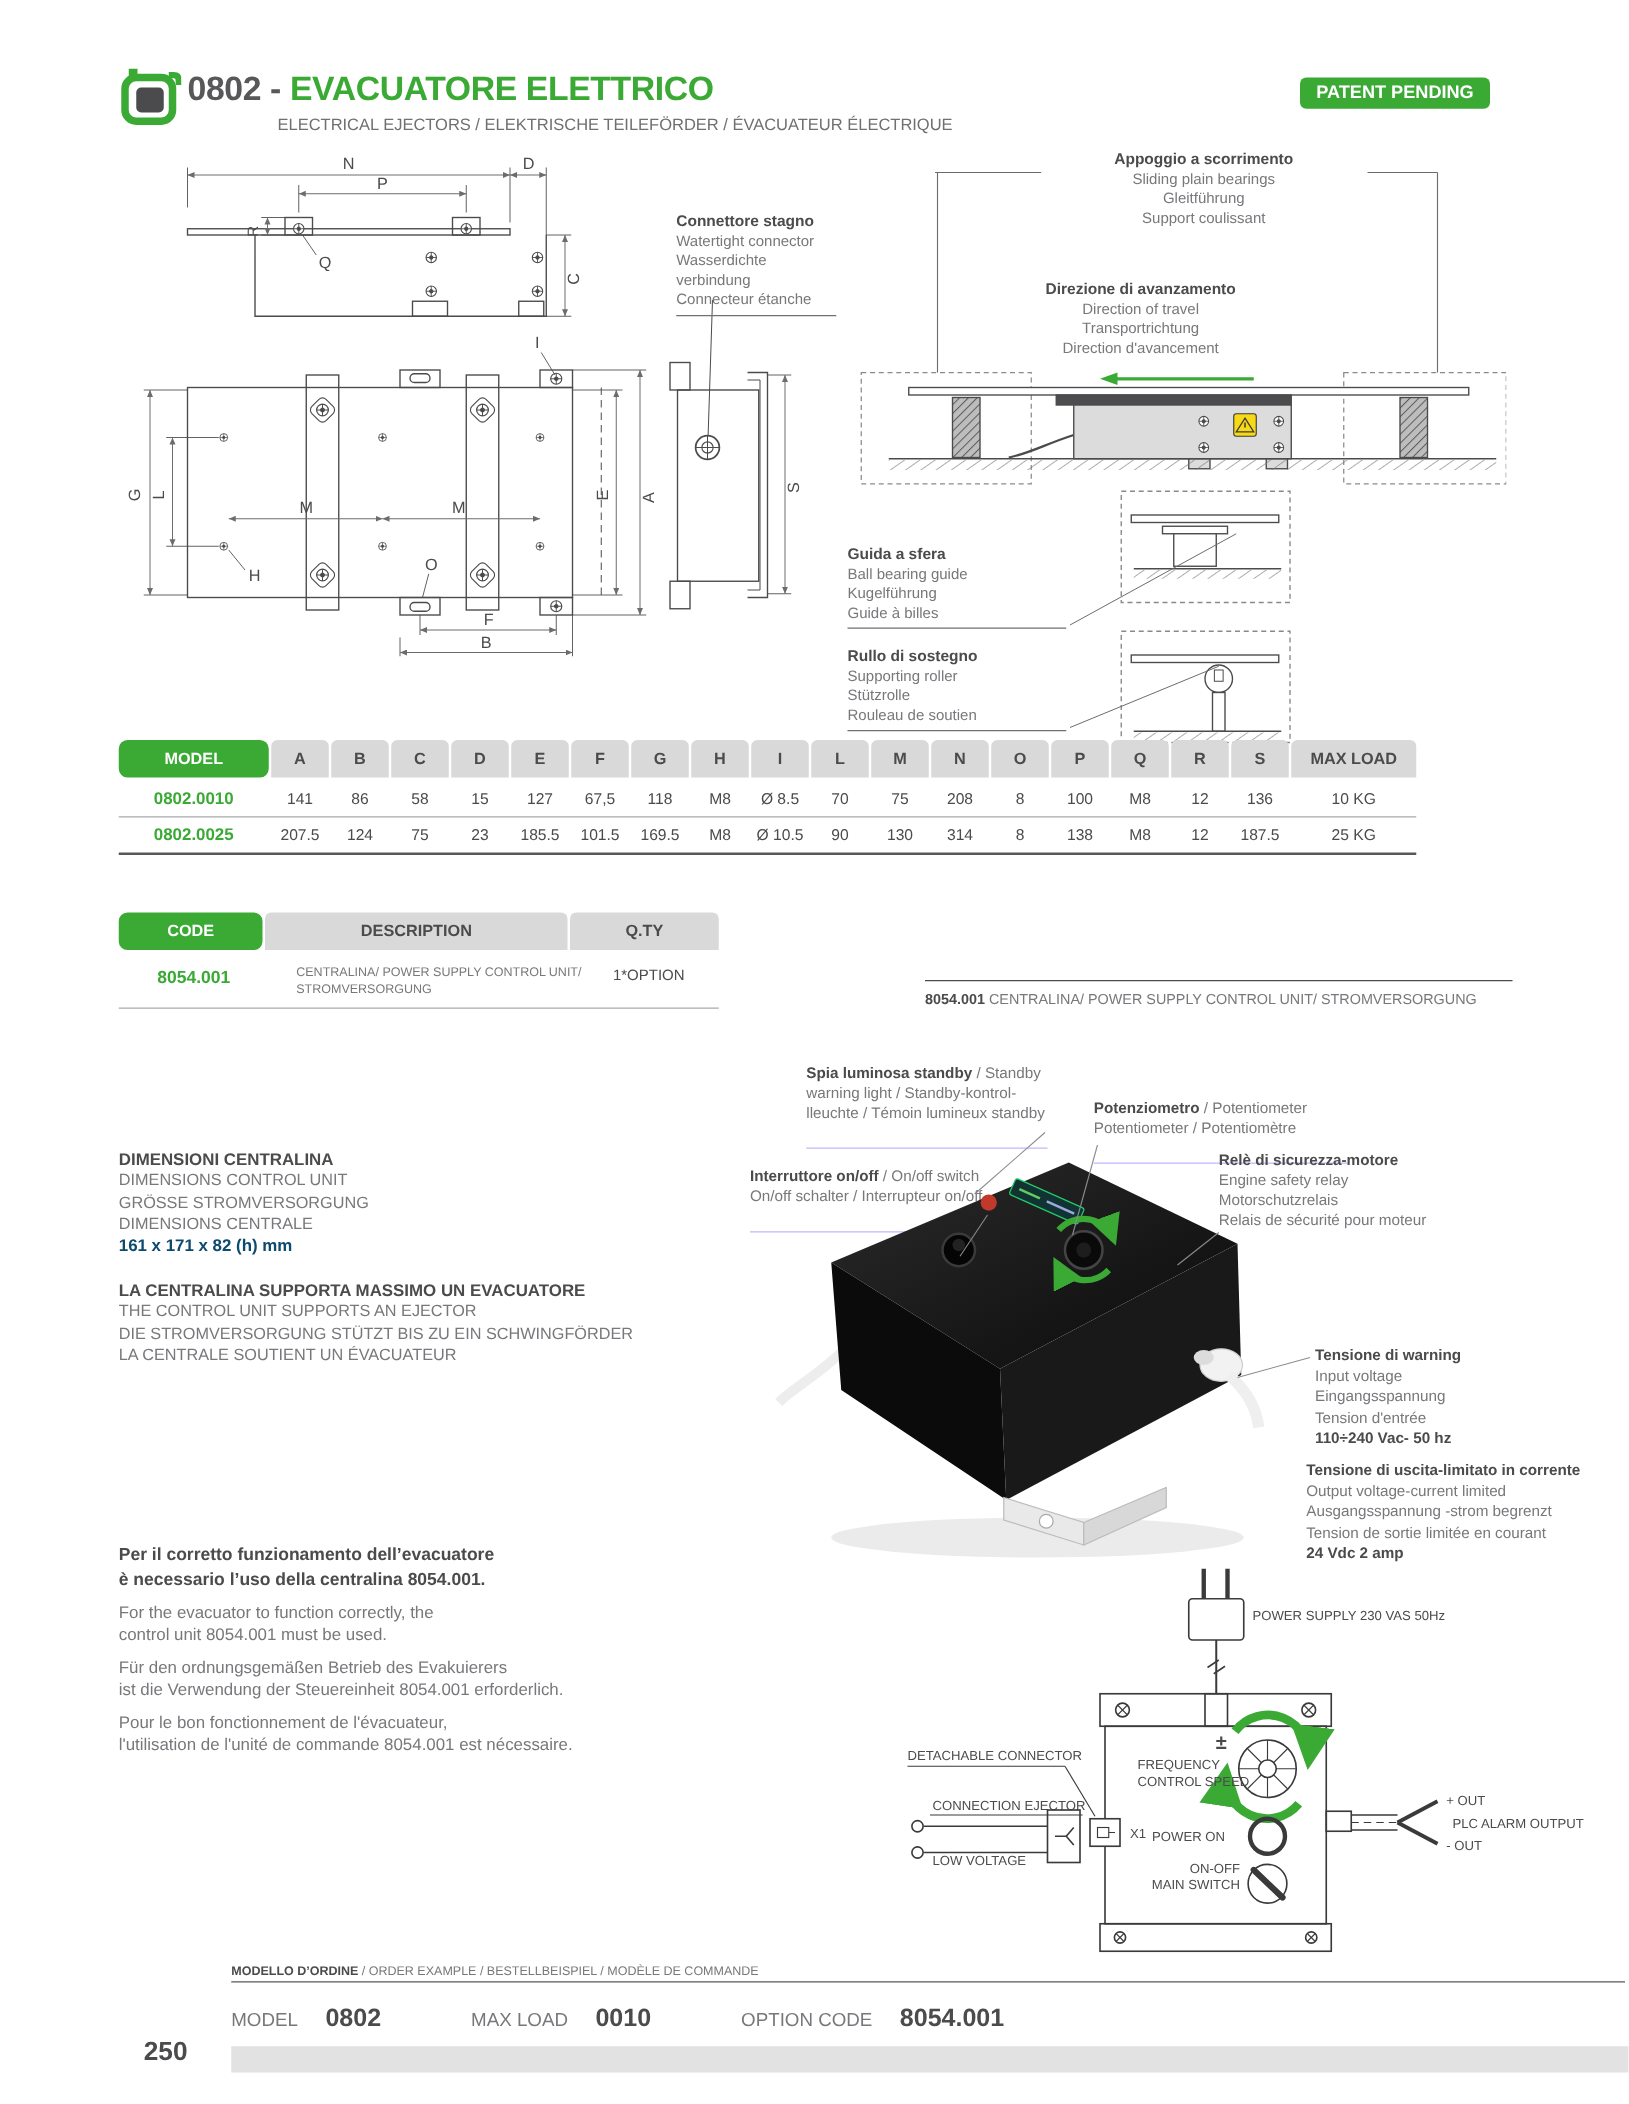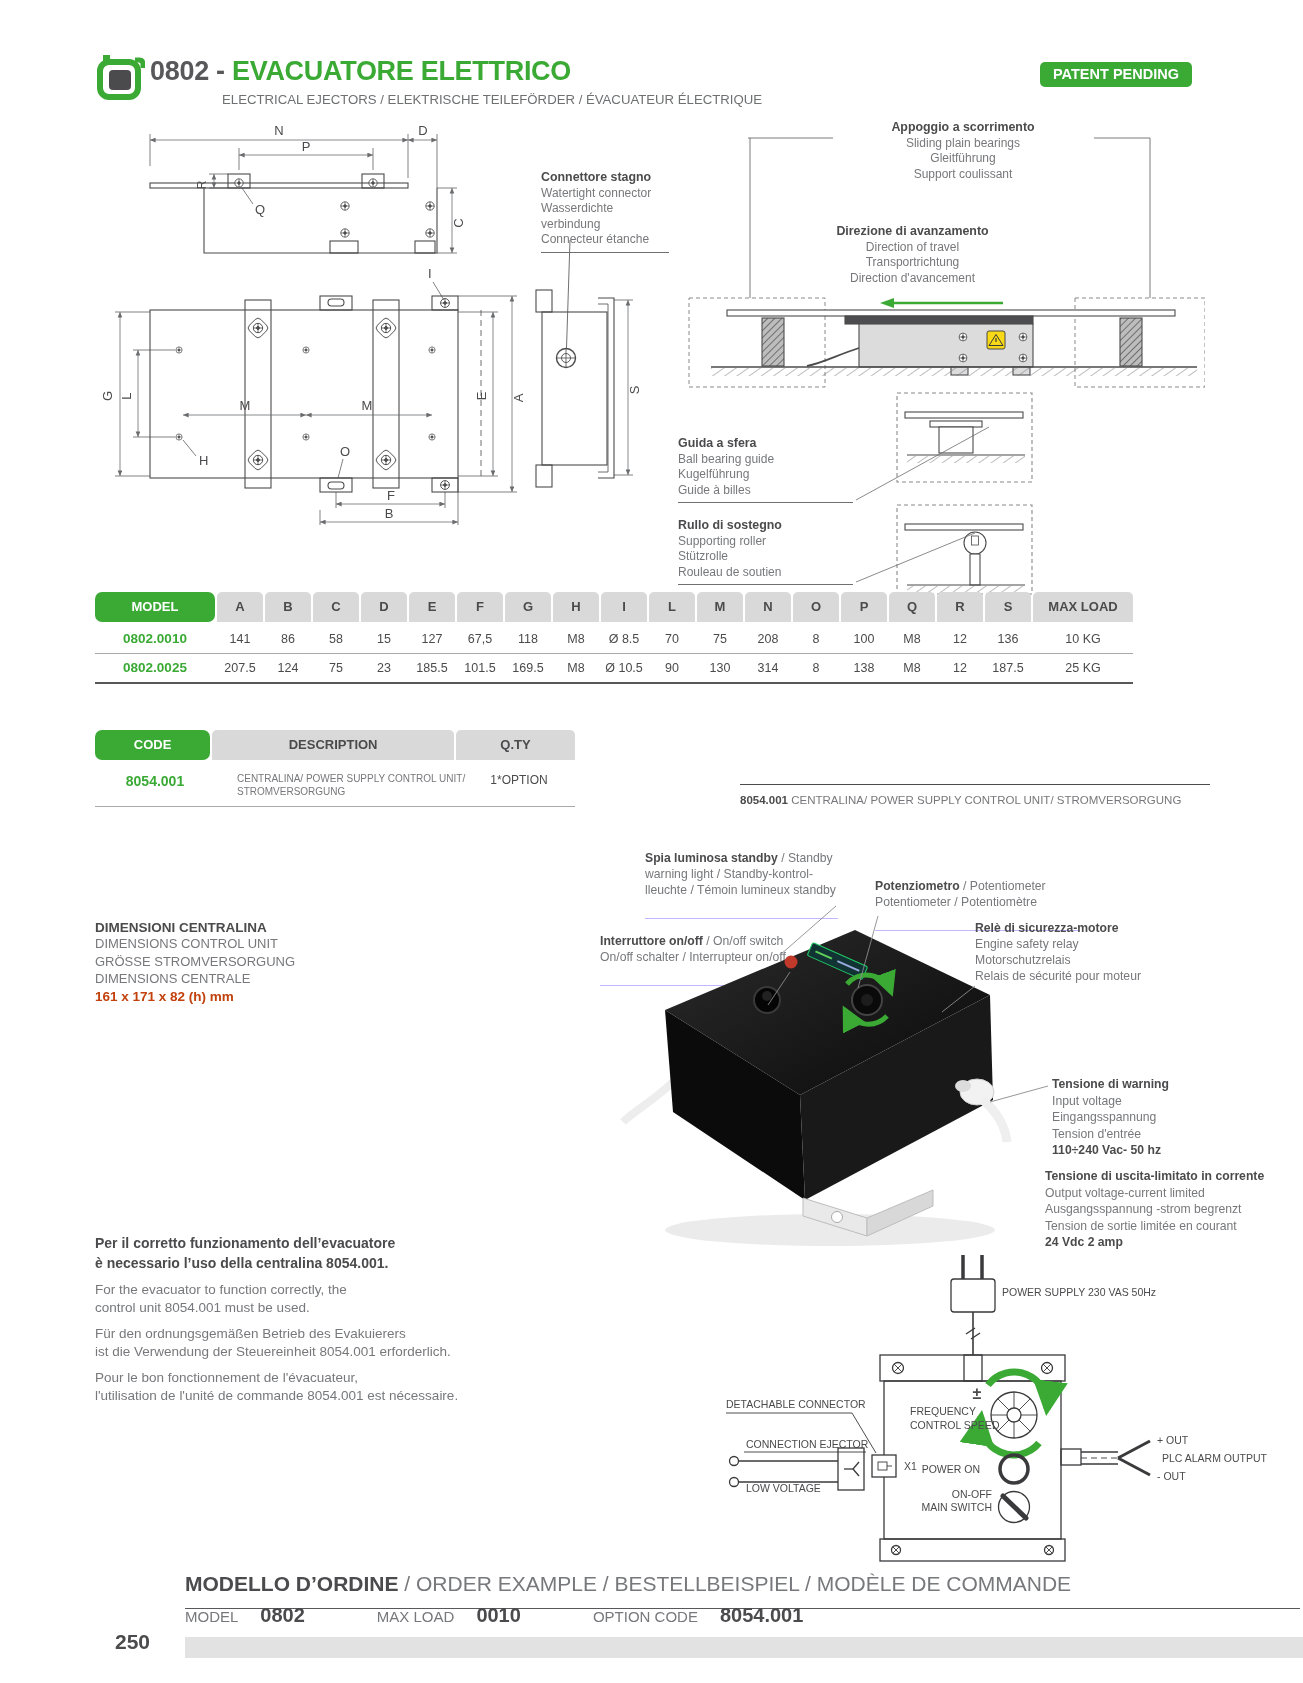--- a/index.html
+++ b/index.html
@@ -34,34 +34,34 @@
   
   .ctable{left:95px;top:730px;width:480px;}
   .cc-code{width:120px;} .cc-desc{width:252px;} .cc-qty{width:124px;}
   .crow{display:flex;border-bottom:1px solid #a7a9ac;padding:10px 0 8px 0;margin-top:3px;}
   .crow .code{width:120px;text-align:center;font-weight:bold;color:#3aaa35;font-size:14px;}
   .crow .desc{width:252px;font-size:10px;color:#77787b;padding-left:22px;box-sizing:border-box;line-height:12.5px;}
   .crow .qty{width:104px;text-align:center;font-size:12px;color:#4b4b4d;}
   
   .info-title{font-weight:bold;font-size:13.5px;color:#4b4b4d;}
   .info-line{font-size:13px;color:#77787b;line-height:17.5px;}
-  .info-value{font-weight:bold;font-size:13.5px;color:#c2410c;line-height:17.5px;}
+  .info-value{font-weight:bold;font-size:13.5px;color:#0c4a6e;line-height:17.5px;}
   .nota-bold{font-weight:bold;font-size:14px;color:#4b4b4d;line-height:20px;}
   .nota-par{font-size:13.5px;color:#77787b;line-height:18px;margin-top:8px;}
   
   .unit-rule{left:740px;top:784px;width:470px;height:1px;background:#4b4b4d;}
   .unit-caption{left:740px;top:794px;font-size:11.5px;color:#77787b;}
   .unit-caption .b{font-weight:bold;color:#4b4b4d;}
   .ucall{font-size:12.2px;color:#77787b;line-height:16px;}
   .ucall .b{font-weight:bold;color:#4b4b4d;}
   .ucall.ruled{border-bottom:1px solid #c4b5fd;padding-bottom:20px;}
   .ucall .val{font-weight:bold;color:#4b4b4d;}
   
-  .order-title{left:185px;top:1572px;width:1115px;font-size:21px;color:#77787b;
-               border-bottom:1.5px solid #58585a;padding-bottom:12px;}
+  .order-title{left:185px;top:1572px;width:1115px;font-size:10px;color:#77787b;
+               border-bottom:1.5px solid #58585a;padding-bottom:2px;}
   .order-title .b{font-weight:bold;color:#4b4b4d;}
   .order-fields{left:185px;top:1604px;display:flex;align-items:baseline;}
   .of-label{font-size:15px;color:#77787b;margin-right:22px;}
   .of-value{font-size:20px;font-weight:bold;color:#4b4b4d;margin-right:72px;}
   .footer-bar{left:185px;top:1637px;width:1118px;height:21px;background:#e2e2e3;}
   .page-num{left:115px;top:1630px;font-size:21px;font-weight:bold;color:#4b4b4d;}
 </style>
 </head>
 <body>
 
@@ -403,20 +403,26 @@
     </div>
   </div>
 
   <div class="abs" style="left:95px;top:920px">
     <div class="info-title">DIMENSIONI CENTRALINA</div>
     <div class="info-line">DIMENSIONS CONTROL UNIT</div>
     <div class="info-line">GRÖSSE STROMVERSORGUNG</div>
     <div class="info-line">DIMENSIONS CENTRALE</div>
     <div class="info-value">161 x 171 x 82 (h) mm</div>
   </div>
+  <div class="abs" style="left:95px;top:1025px">
+    <div class="info-title">LA CENTRALINA SUPPORTA MASSIMO UN EVACUATORE</div>
+    <div class="info-line">THE CONTROL UNIT SUPPORTS AN EJECTOR</div>
+    <div class="info-line">DIE STROMVERSORGUNG STÜTZT BIS ZU EIN SCHWINGFÖRDER</div>
+    <div class="info-line">LA CENTRALE SOUTIENT UN ÉVACUATEUR</div>
+  </div>
   <div class="abs" style="left:95px;top:1233px;width:420px">
     <div class="nota-bold">Per il corretto funzionamento dell’evacuatore</div>
     <div class="nota-bold">è necessario l’uso della centralina 8054.001.</div>
     <div class="nota-par">
       <div>For the evacuator to function correctly, the</div>
       <div>control unit 8054.001 must be used.</div>
     </div>
     <div class="nota-par">
       <div>Für den ordnungsgemäßen Betrieb des Evakuierers</div>
       <div>ist die Verwendung der Steuereinheit 8054.001 erforderlich.</div>

